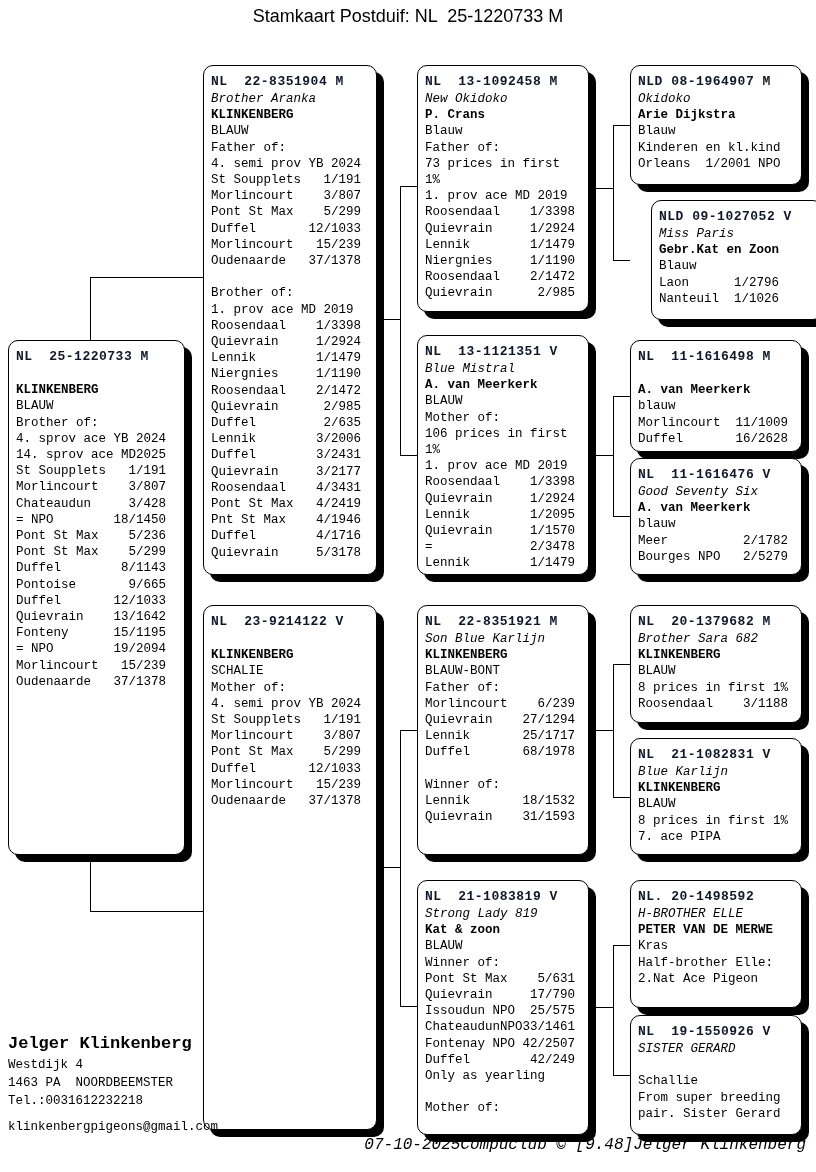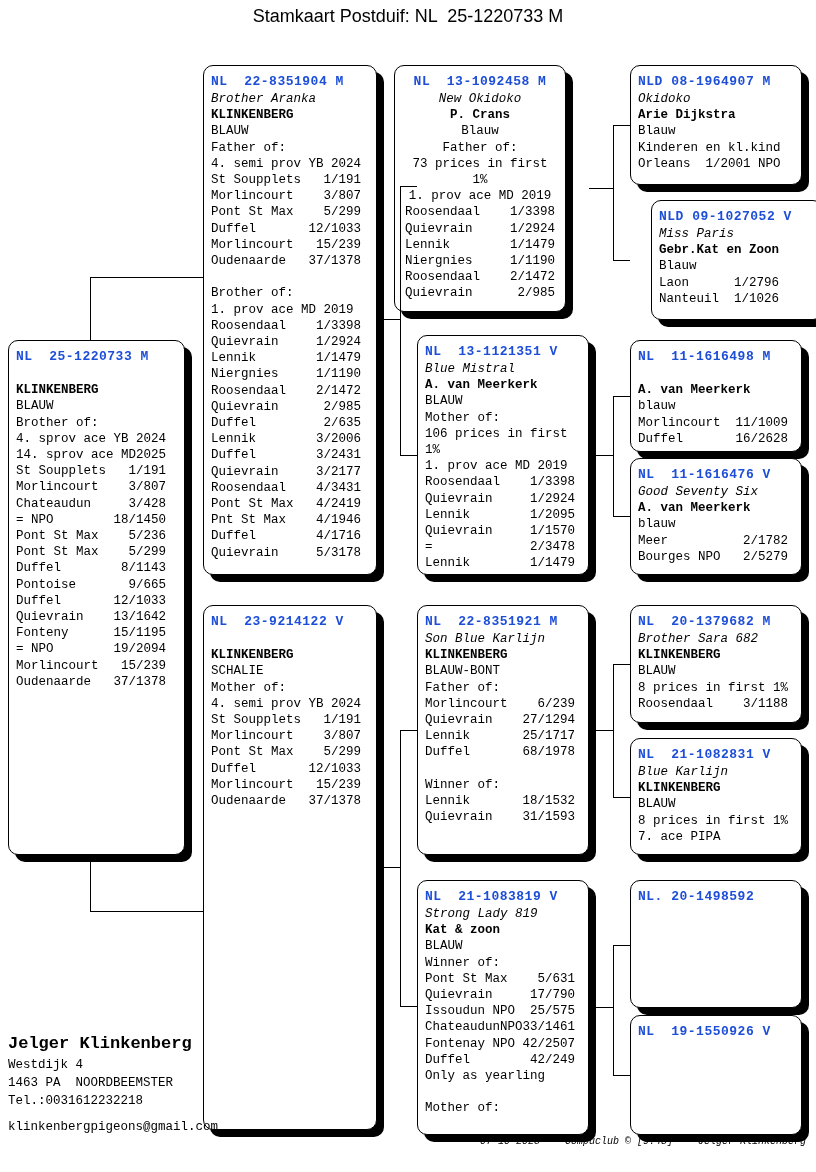--- a/index.html
+++ b/index.html
@@ -12,36 +12,36 @@
     position:absolute;top:6px;left:0;width:816px;text-align:center;
     font-family:"Liberation Sans","DejaVu Sans",sans-serif;
     font-size:18px;color:#000;white-space:pre;
   }
   .box{
     position:absolute;background:#fff;border:1.5px solid #000;
     border-radius:10px;box-shadow:7px 7px 0 0 #000;
     padding:6px 7px 4px 7px;box-sizing:border-box;
   }
   .ring{
-    color:#1d4ed8;font-weight:bold;font-size:13px;line-height:19px;
+    color:#0f172a;font-weight:bold;font-size:13px;line-height:19px;
     white-space:pre;letter-spacing:0.5px;
   }
   .bl{white-space:pre;font-size:12.5px;line-height:16.2px;color:#000;}
   .bl.b{font-weight:bold;}
   .bl.bi{font-weight:normal;font-style:italic;}
   .conn{position:absolute;background:#000;}
   .conn.h{height:1px;}
   .conn.v{width:1px;}
   .owner{position:absolute;left:8px;top:1032px;}
   .owner-name{font-size:17px;font-weight:bold;white-space:pre;line-height:24px;}
   .owner-line{font-size:12.5px;white-space:pre;line-height:18px;}
   .owner-email{font-size:12.5px;white-space:pre;position:absolute;left:8px;top:1120px;}
   .footer{
-    position:absolute;right:10px;top:1136px;display:flex;gap:25px;
-    font-size:10px;font-style:italic;white-space:pre;
+    position:absolute;right:10px;top:1136px;display:flex;gap:0;
+    font-size:16px;font-style:italic;white-space:pre;
   }
 </style>
 </head>
 <body>
 
 <div class="page-title">Stamkaart Postduif: NL  25-1220733 M</div>
 
 <div class="box" style="left:8px;top:340px;width:177px;height:515px;">
   <div class="ring">NL  25-1220733 M</div>
   <div>
@@ -113,21 +113,21 @@
       <div class="bl">4. semi prov YB 2024</div>
       <div class="bl">St Soupplets   1/191</div>
       <div class="bl">Morlincourt    3/807</div>
       <div class="bl">Pont St Max    5/299</div>
       <div class="bl">Duffel       12/1033</div>
       <div class="bl">Morlincourt   15/239</div>
       <div class="bl">Oudenaarde   37/1378</div>
     </div>
 </div>
 
-<div class="box" style="left:394px;top:65px;width:172px;height:247px;text-align:center;">
+<div class="box" style="left:417px;top:65px;width:172px;height:247px;">
   <div class="ring">NL  13-1092458 M</div>
   <div>
       <div class="bl bi">New Okidoko</div>
       <div class="bl b">P. Crans</div>
       <div class="bl">Blauw</div>
       <div class="bl">Father of:</div>
       <div class="bl">73 prices in first</div>
       <div class="bl">1%</div>
       <div class="bl">1. prov ace MD 2019</div>
       <div class="bl">Roosendaal    1/3398</div>
@@ -256,24 +256,38 @@
       <div class="bl bi">Blue Karlijn</div>
       <div class="bl b">KLINKENBERG</div>
       <div class="bl">BLAUW</div>
       <div class="bl">8 prices in first 1%</div>
       <div class="bl">7. ace PIPA</div>
     </div>
 </div>
 
 <div class="box" style="left:630px;top:880px;width:172px;height:128px;">
   <div class="ring">NL. 20-1498592</div>
+  <div>
+      <div class="bl bi">H-BROTHER ELLE</div>
+      <div class="bl b">PETER VAN DE MERWE</div>
+      <div class="bl">Kras</div>
+      <div class="bl">Half-brother Elle:</div>
+      <div class="bl">2.Nat Ace Pigeon</div>
+    </div>
 </div>
 
 <div class="box" style="left:630px;top:1015px;width:172px;height:120px;">
   <div class="ring">NL  19-1550926 V</div>
+  <div>
+      <div class="bl bi">SISTER GERARD</div>
+      <div class="bl">&nbsp;</div>
+      <div class="bl">Schallie</div>
+      <div class="bl">From super breeding</div>
+      <div class="bl">pair. Sister Gerard</div>
+    </div>
 </div>
 
 <div class="conn h" style="left:90px;top:277px;width:113px;"></div>
 <div class="conn v" style="left:90px;top:277px;height:63px;"></div>
 <div class="conn v" style="left:90px;top:855px;height:57px;"></div>
 <div class="conn h" style="left:90px;top:911px;width:113px;"></div>
 
 <div class="conn h" style="left:377px;top:319px;width:23px;"></div>
 <div class="conn v" style="left:400px;top:186px;height:269px;"></div>
 <div class="conn h" style="left:400px;top:186px;width:17px;"></div>

